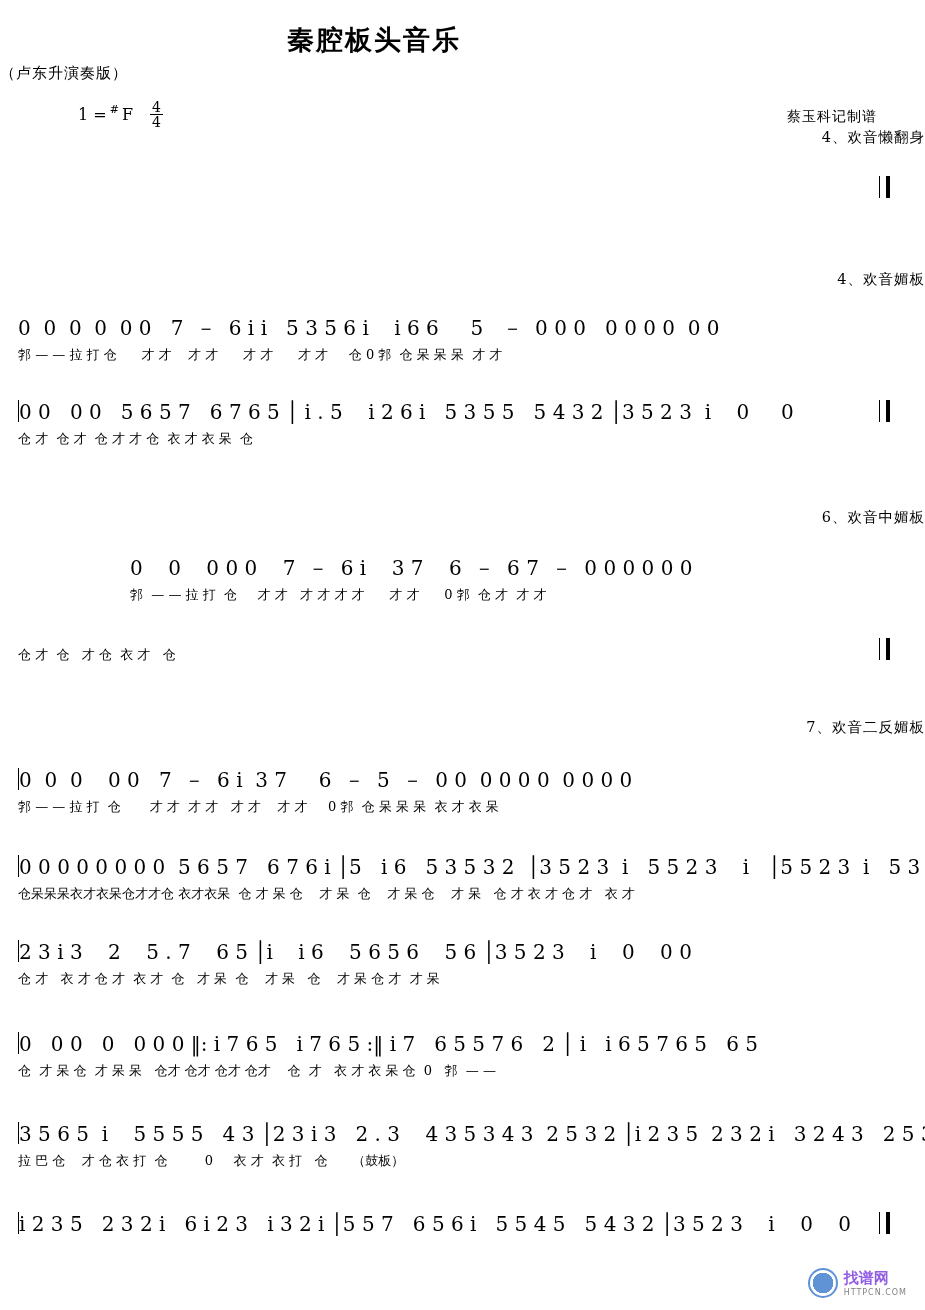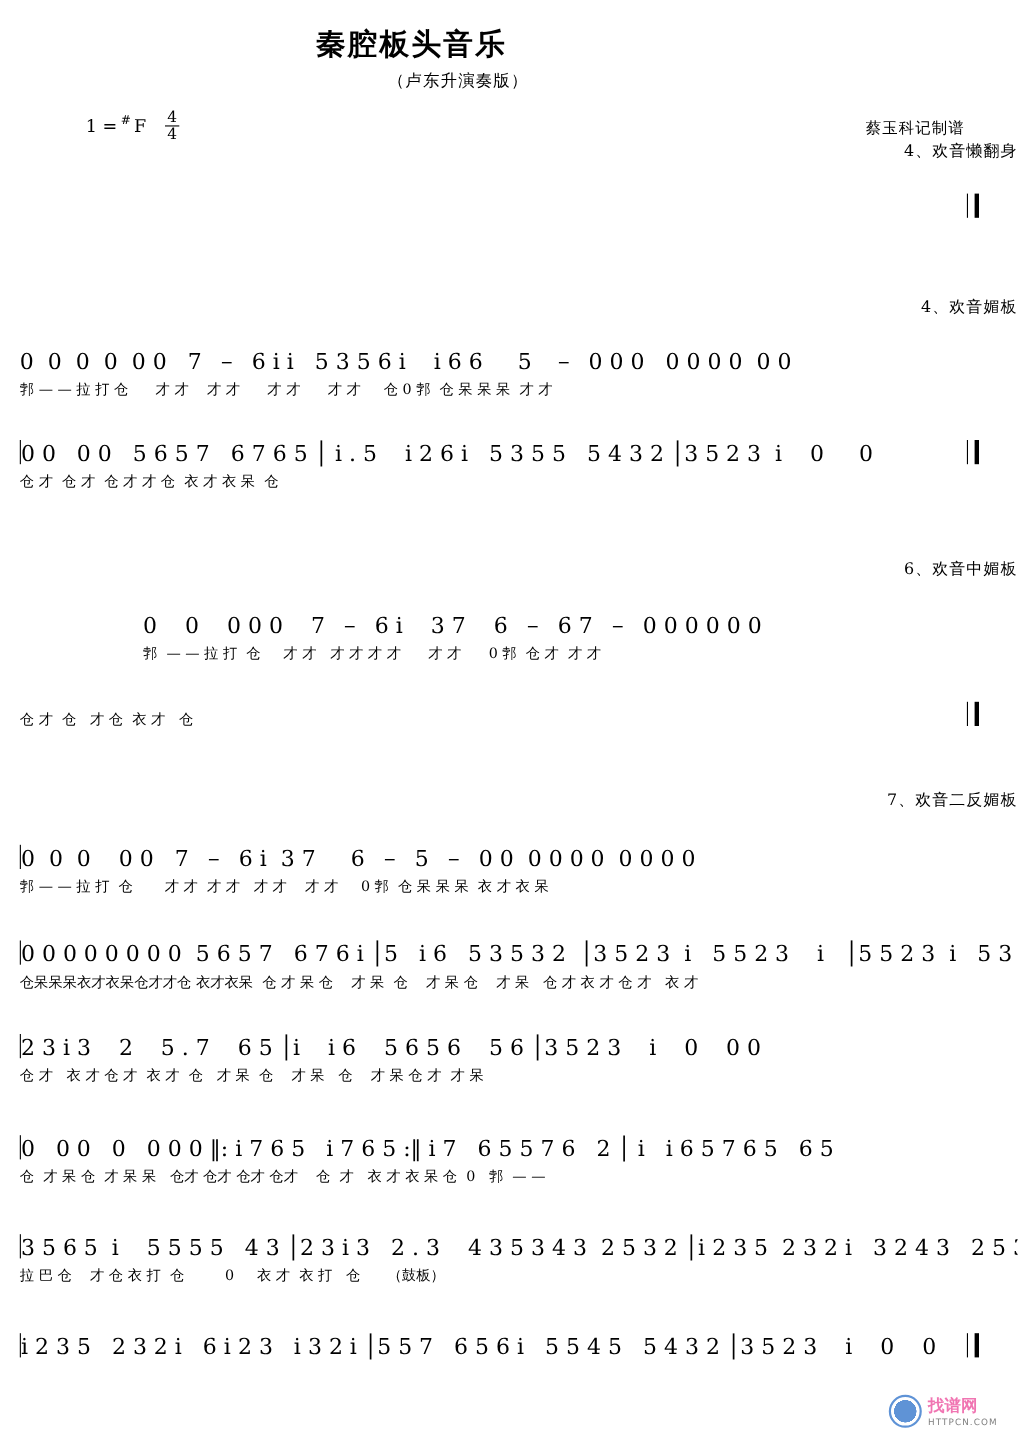--- a/index.html
+++ b/index.html
@@ -10,21 +10,21 @@
   }
   .page{position:relative;width:925px;height:1310px;}
 
   
   .title{
     position:absolute; top:22px; left:0; width:748px; text-align:center;
     font-family:"DejaVu Serif","Liberation Serif",serif;
     font-size:27px; font-weight:bold; letter-spacing:2px;
   }
   .subtitle{
-    position:absolute; top:64px; left:0; width:833px; text-align:center;
+    position:absolute; top:64px; left:0; width:833px; text-align:left;
     font-family:Liberation Mono, monospace;
     font-size:15px; letter-spacing:1px;
   }
   .keysig{
     position:absolute; top:100px; left:78px;
     font-family:"DejaVu Serif","Liberation Serif",serif; font-size:16px;
     display:flex; align-items:center; gap:3px;
   }
   .keysig .sharp{font-size:11px; vertical-align:super; position:relative; top:-5px;}
   .frac{display:inline-block; text-align:center; line-height:1.0; font-size:14px; margin-left:14px;}
@@ -63,21 +63,21 @@
   }
   .wm{
     position:absolute; right:18px; bottom:12px;
     display:flex; align-items:center; gap:6px; opacity:.75;
   }
   .wm .logo{
     width:26px;height:26px;border-radius:50%;
     background:radial-gradient(circle at 50% 50%,#2a6fc9 0 55%,#fff 56% 100%);
     border:2px solid #2a6fc9;
   }
-  .wm .t1{font-size:15px;color:#ec4899;font-weight:bold;font-family:"DejaVu Serif",serif;}
+  .wm .t1{font-size:15px;color:#6d28d9;font-weight:bold;font-family:"DejaVu Serif",serif;}
   .wm .t2{font-size:8px;color:#555;letter-spacing:1px;}
 </style>
 </head>
 <body>
 
 <div class="page">
 
   <div class="title">秦腔板头音乐</div>
   <div class="subtitle">（卢东升演奏版）</div>
 

